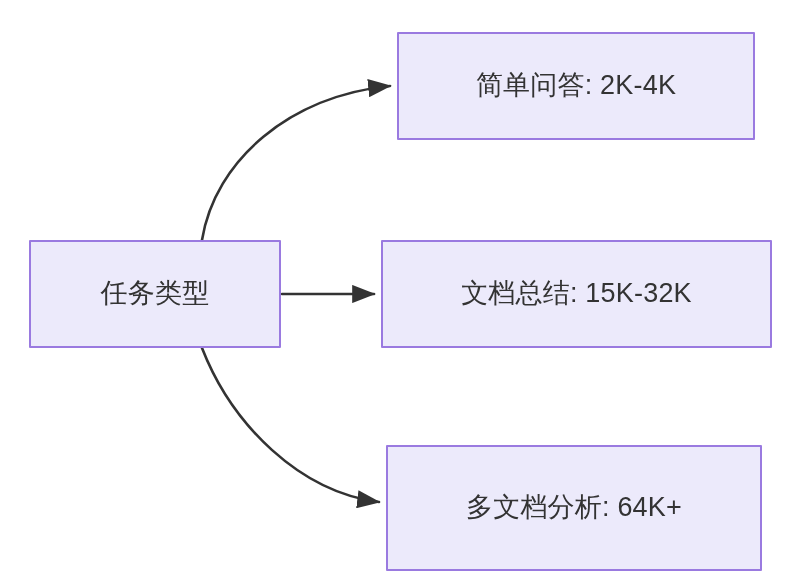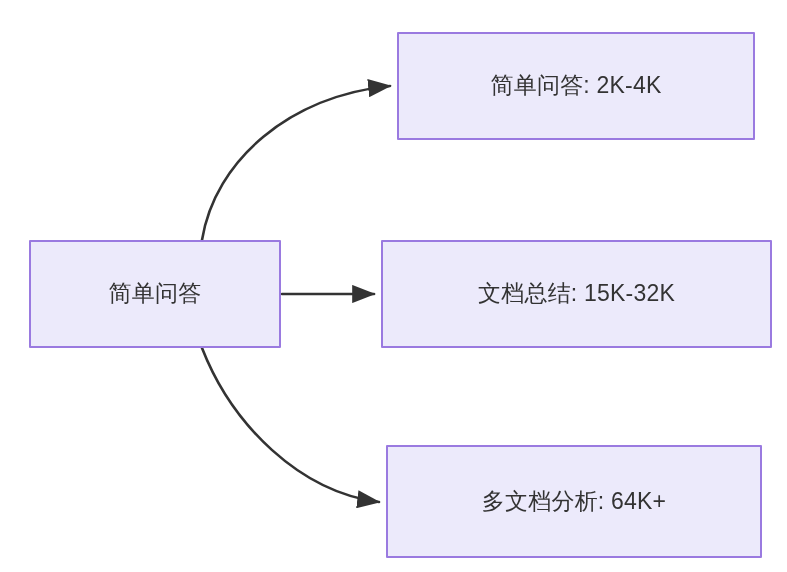--- a/index.html
+++ b/index.html
@@ -28,21 +28,21 @@
   .node {
     position: absolute;
     box-sizing: border-box;
     background: #ECEAFB;
     border: 2.5px solid #9A7AE0;
     border-radius: 1px;
     display: flex;
     align-items: center;
     justify-content: center;
     color: #333333;
-    font-size: 23px;
+    font-size: 27px;
     font-weight: 400;
     letter-spacing: 0.2px;
     line-height: 1.1;
     white-space: nowrap;
   }
   .node-label {
     display: block;
   }
   #node-source {
     left: 29px;
@@ -59,21 +59,21 @@
   #node-doc-summary {
     left: 381px;
     top: 240px;
     width: 391px;
     height: 108px;
   }
   #node-multi-doc {
     left: 386px;
     top: 445px;
     width: 376px;
-    height: 113px;
+    height: 126px;
   }
 </style>
 </head>
 <body>
 
 <div id="diagram-canvas">
 
   <svg id="edge-layer" viewBox="0 0 787 572" width="787" height="572" xmlns="http://www.w3.org/2000/svg">
     <defs>
       <marker id="arrowhead" markerWidth="9" markerHeight="7" refX="8.4" refY="3.5" orient="auto" markerUnits="strokeWidth">
@@ -82,21 +82,21 @@
     </defs>
 
     <path d="M 202 240 C 215 160, 290 96, 390 86" fill="none" stroke="#333333" stroke-width="2.6" stroke-linecap="round" marker-end="url(#arrowhead)"></path>
 
     <path d="M 282 294 L 374 294" fill="none" stroke="#333333" stroke-width="2.6" stroke-linecap="round" marker-end="url(#arrowhead)"></path>
 
     <path d="M 202 348 C 232 425, 300 492, 379 502" fill="none" stroke="#333333" stroke-width="2.6" stroke-linecap="round" marker-end="url(#arrowhead)"></path>
   </svg>
 
   <div class="node" id="node-source">
-    <span class="node-label">简单问答</span>
+    <span class="node-label">任务类型</span>
   </div>
 
   <div class="node" id="node-simple-qa">
     <span class="node-label">简单问答: 2K-4K</span>
   </div>
 
   <div class="node" id="node-doc-summary">
     <span class="node-label">文档总结: 15K-32K</span>
   </div>
 

